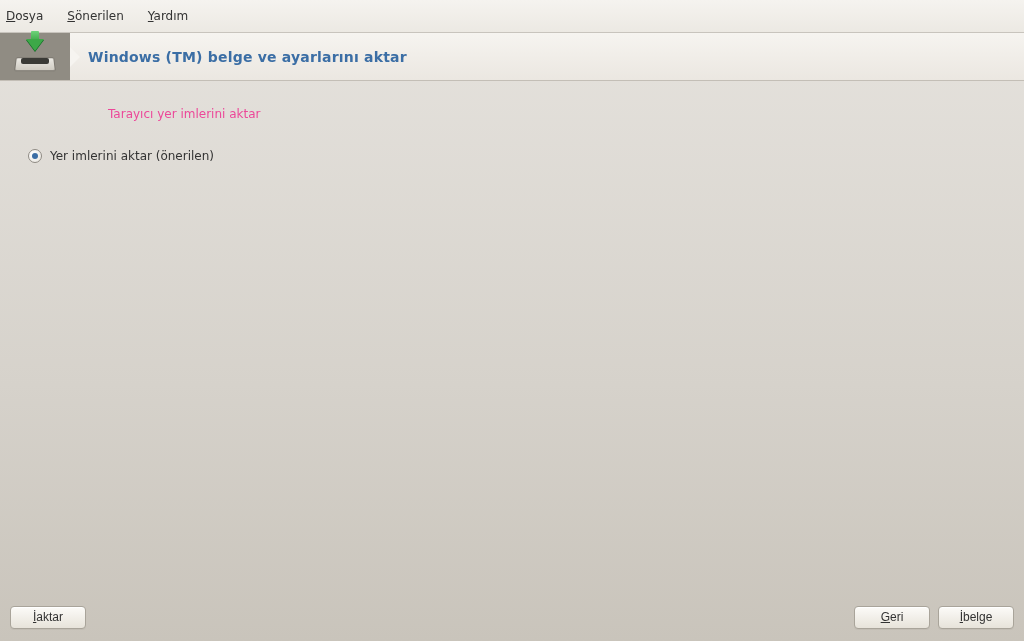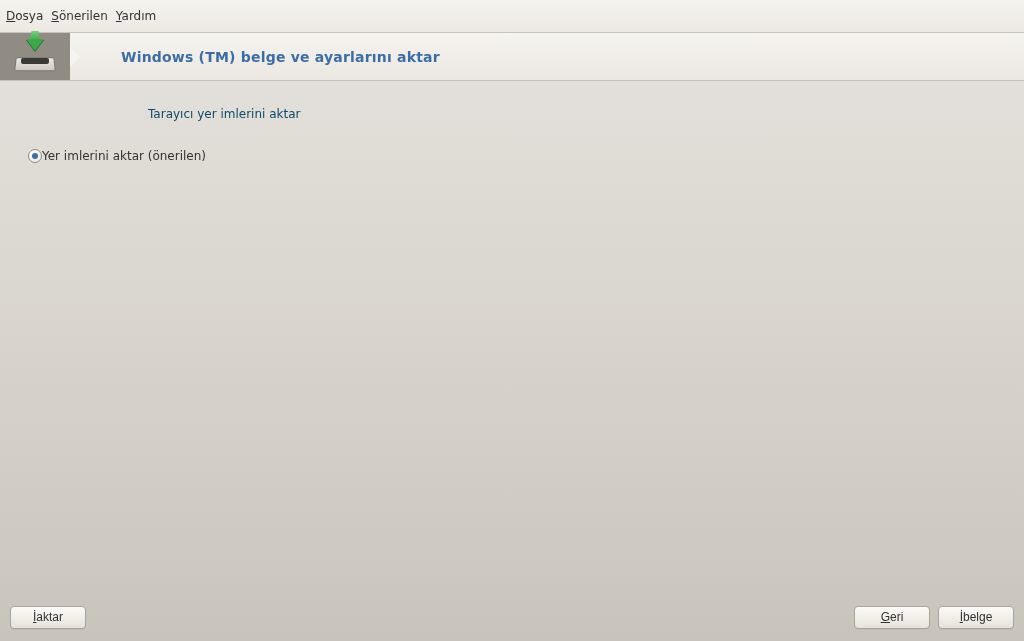--- a/index.html
+++ b/index.html
@@ -10,21 +10,21 @@
     flex-direction: column;
     color: #333;
   }
 
   
   .menubar {
     height: 20px;
     display: flex;
     align-items: center;
     padding: 16px 6px;
-    gap: 8px;
+    gap: 24px;
     background: linear-gradient(to bottom, #f5f3ef, #ece9e3);
     border-bottom: 1px solid #c8c4bd;
   }
   .menubar .menu-item { cursor: default; color: #333; }
   .menubar .menu-item .ul { text-decoration: underline; }
 
   
   .header-strip {
     height: 48px;
     display: flex;
@@ -87,36 +87,36 @@
     flex: 1;
     display: flex;
     align-items: center;
     padding-left: 18px;
   }
   .header-title {
     color: #3b6ea5;
     font-size: 14px;
     font-weight: bold;
     letter-spacing: 0.2px;
-    margin-left: 33px;
   }
 
   
   .content {
     flex: 1;
     padding: 26px 28px;
   }
   .section-title {
-    margin-left: 120px;
-    color: #0c4a6e;
+    margin-left: 80px;
+    color: #ec4899;
     margin-bottom: 28px;
   }
   .radio-row {
     display: flex;
     align-items: flex-end;
+    gap: 8px;
     margin-bottom: 12px;
     cursor: default;
   }
   .radio {
     width: 14px; height: 14px;
     border: 1px solid #8f8b84;
     border-radius: 50%;
     background: radial-gradient(circle at 30% 30%, #ffffff, #e7e4dd);
     display: flex; align-items: center; justify-content: center;
   }

